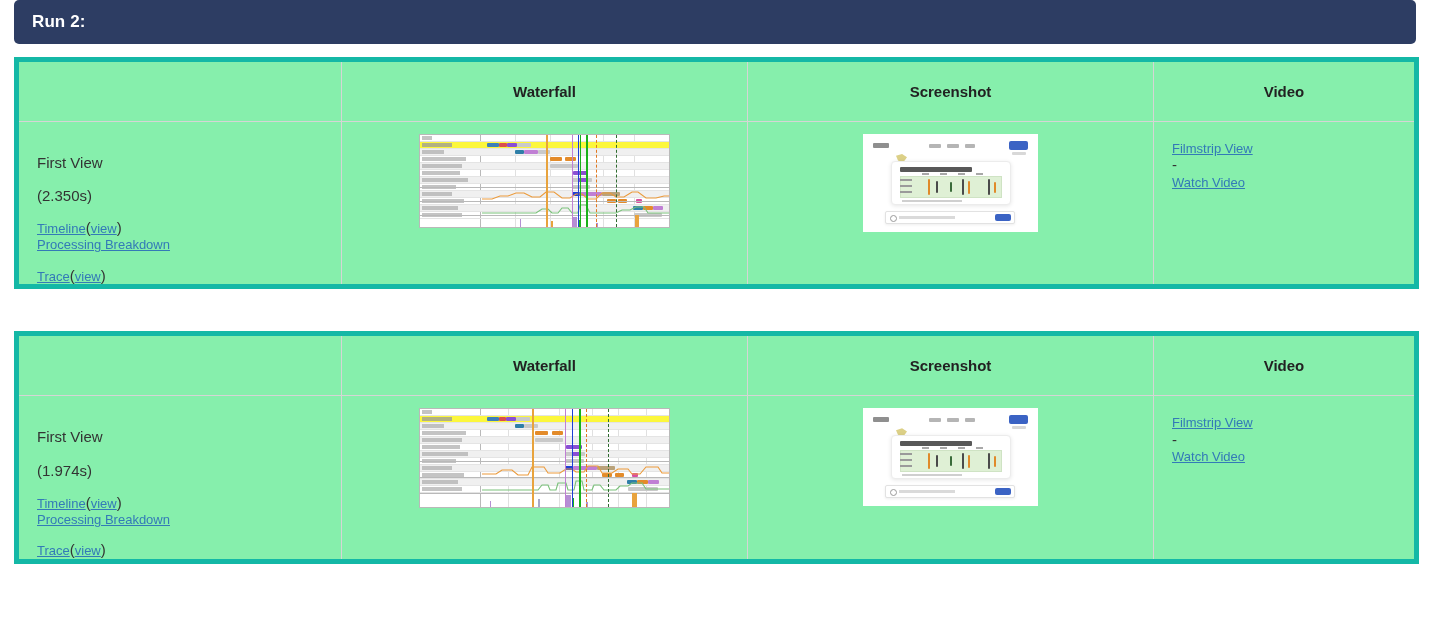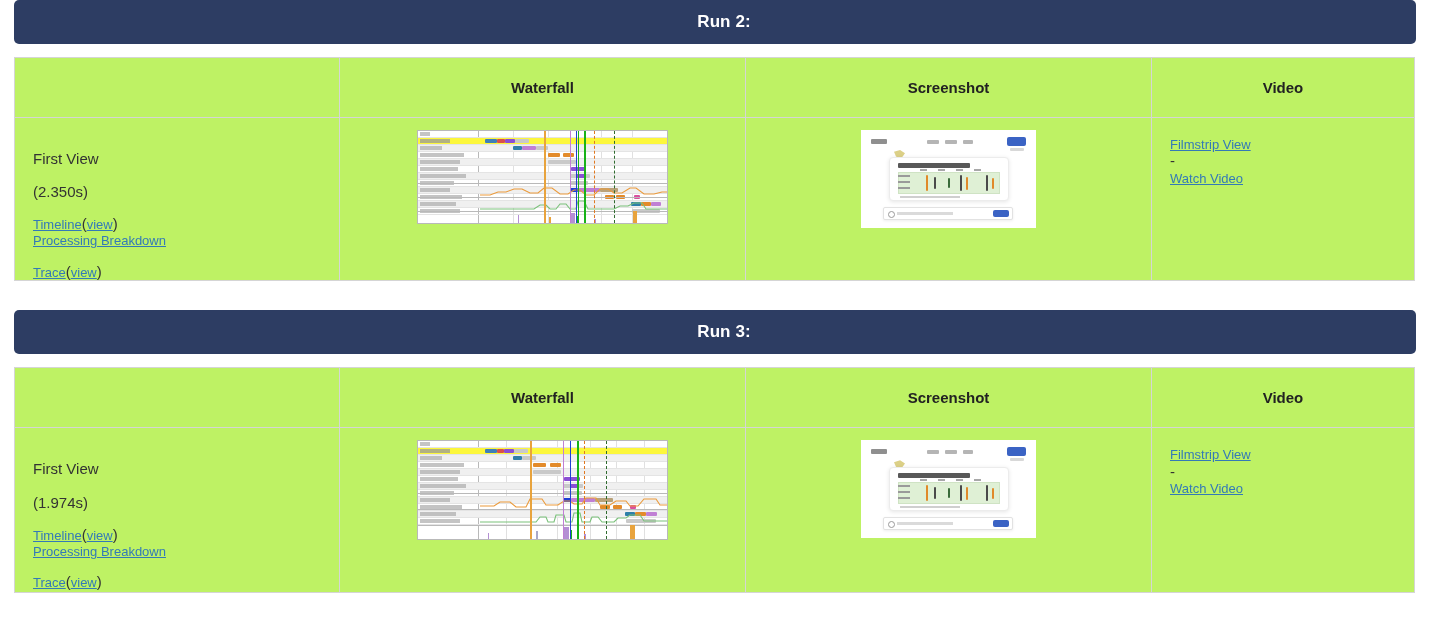--- a/index.html
+++ b/index.html
@@ -32,30 +32,29 @@
     color: #ffffff;
     border-radius: 5px;
     height: 44px;
     display: flex;
     align-items: center;
     padding: 0 0 0 18px;
     box-sizing: border-box;
     font-size: 17px;
     font-weight: bold;
     letter-spacing: 0.1px;
-    justify-content: center;
   }
 
   
   .run-table {
     width: 1170px;
     border-collapse: collapse;
-    border: 1px solid #14b8a6;
+    border: 5px solid #14b8a6;
     table-layout: fixed;
-    background: #bef264;
+    background: #86efac;
   }
   .run-table th, .run-table td {
     border: 1px solid #d5d5d5;
     vertical-align: top;
   }
   .run-table thead th {
     height: 57px;
     text-align: center;
     vertical-align: middle;
     font-size: 15px;
@@ -431,23 +430,20 @@
 
         </tr>
       </tbody>
     </table>
   </div>
 
   <div class="spacer-between"></div>
 
   <div class="run-section">
 
-    <div class="run-header">
-      <span>Run 3:</span>
-    </div>
 
     <div style="height:13px"></div>
 
     <table class="run-table">
       <colgroup>
         <col class="col-info">
           <col class="col-wf">
           <col class="col-ss">
           <col class="col-video">
       </colgroup>

